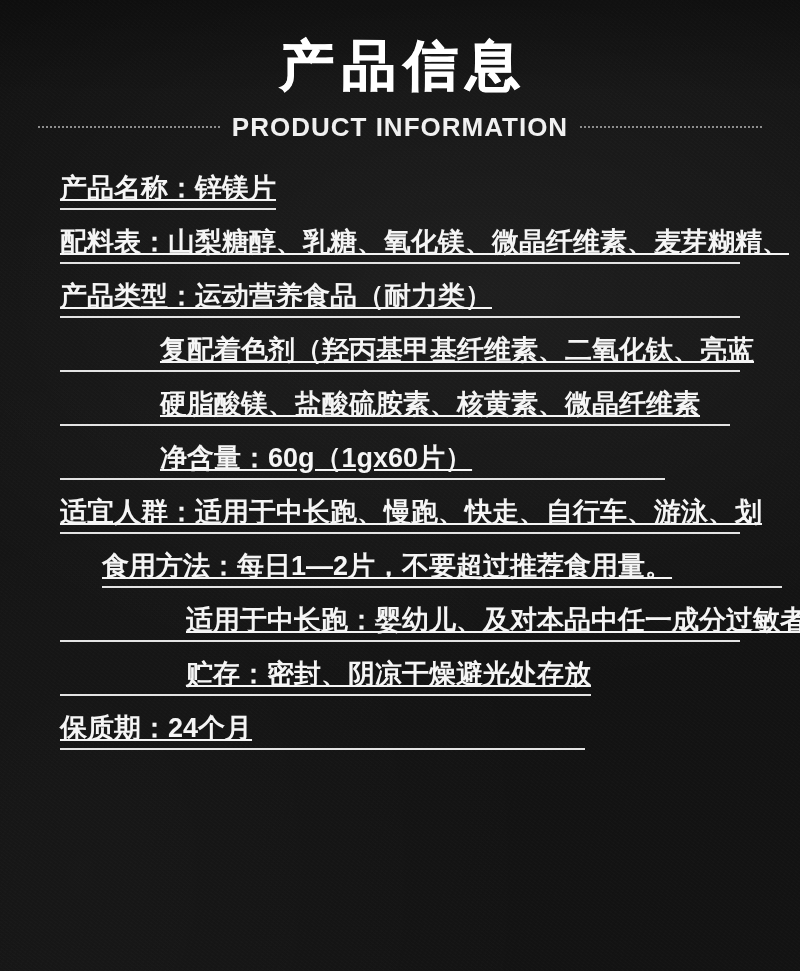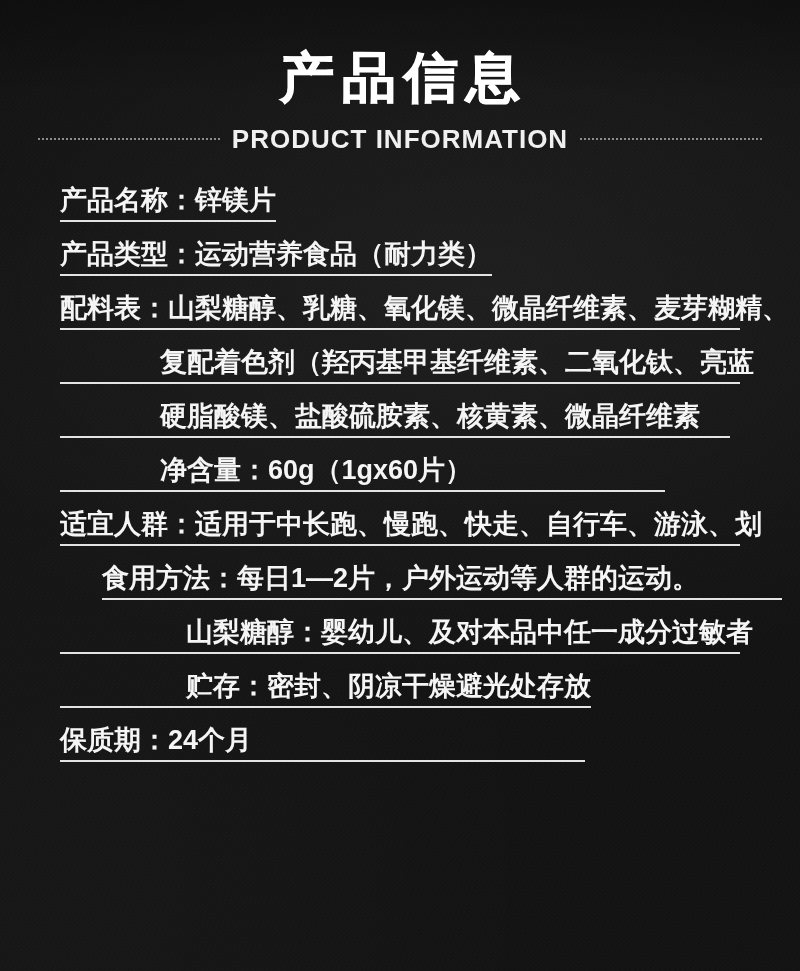--- a/index.html
+++ b/index.html
@@ -13,21 +13,21 @@
     color: #f5f5f5;
     background-color: #131313;
     background-image:
       linear-gradient(180deg, rgba(0,0,0,0.25) 0, rgba(0,0,0,0) 10%),
       radial-gradient(ellipse 1000px 620px at 60% 30%, rgba(255,255,255,0.05), rgba(255,255,255,0) 65%),
       radial-gradient(ellipse 800px 1200px at 10% 90%, rgba(255,255,255,0.02), rgba(255,255,255,0) 60%),
       repeating-linear-gradient(37deg, rgba(255,255,255,0.012) 0 1px, rgba(255,255,255,0) 1px 3px),
       repeating-linear-gradient(-53deg, rgba(0,0,0,0.06) 0 1px, rgba(0,0,0,0) 1px 4px);
   }
   .title {
-    padding-top: 46px;
+    padding-top: 34px;
     text-align: center;
     font-size: 54px;
     line-height: 62px;
     font-weight: 900;
     letter-spacing: 8px;
     text-indent: 8px;
     color: #ffffff;
     -webkit-text-stroke: 1px #ffffff;
   }
   .subtitle-row {
@@ -55,20 +55,21 @@
     max-width: 100%;
     min-width: 170px;
     white-space: nowrap;
     font-size: 27px;
     font-weight: 700;
     line-height: 31px;
     padding-bottom: 4px;
     border-bottom: 2px solid #e3e3e3;
     margin-bottom: 17px;
     color: #f5f5f5;
+    text-decoration: underline;
   }
   .line:nth-child(1)  { min-width: 200px; }
   .line:nth-child(2)  { min-width: 400px; }
   .line:nth-child(3)  { min-width: 680px; }
   .line:nth-child(4)  { min-width: 650px; padding-left: 100px; }
   .line:nth-child(5)  { min-width: 670px; padding-left: 100px; }
   .line:nth-child(6)  { min-width: 605px; padding-left: 100px; }
   .line:nth-child(7)  { min-width: 285px; }
   .line:nth-child(8)  { min-width: 680px; margin-left: 42px; }
   .line:nth-child(9)  { min-width: 660px; padding-left: 126px; }
@@ -86,25 +87,25 @@
   <h1 class="title">产品信息</h1>
 
   <div class="subtitle-row">
     <span class="dot-line"></span>
     <span class="subtitle">PRODUCT INFORMATION</span>
     <span class="dot-line"></span>
   </div>
 
   <div class="info-list">
     <div class="line">产品名称：锌镁片</div>
+    <div class="line">配料表：山梨糖醇、乳糖、氧化镁、微晶纤维素、麦芽糊精、</div>
     <div class="line">产品类型：运动营养食品（耐力类）</div>
-    <div class="line">配料表：山梨糖醇、乳糖、氧化镁、微晶纤维素、麦芽糊精、</div>
     <div class="line">复配着色剂（羟丙基甲基纤维素、二氧化钛、亮蓝</div>
     <div class="line">硬脂酸镁、盐酸硫胺素、核黄素、微晶纤维素</div>
     <div class="line">净含量：60g（1gx60片）</div>
     <div class="line">适宜人群：适用于中长跑、慢跑、快走、自行车、游泳、划</div>
-    <div class="line">食用方法：每日1—2片，户外运动等人群的运动。</div>
-    <div class="line">山梨糖醇：婴幼儿、及对本品中任一成分过敏者</div>
+    <div class="line">食用方法：每日1—2片，不要超过推荐食用量。</div>
+    <div class="line">适用于中长跑：婴幼儿、及对本品中任一成分过敏者</div>
     <div class="line">贮存：密封、阴凉干燥避光处存放</div>
     <div class="line">保质期：24个月</div>
   </div>
 
 </div>
 
 </body></html>

